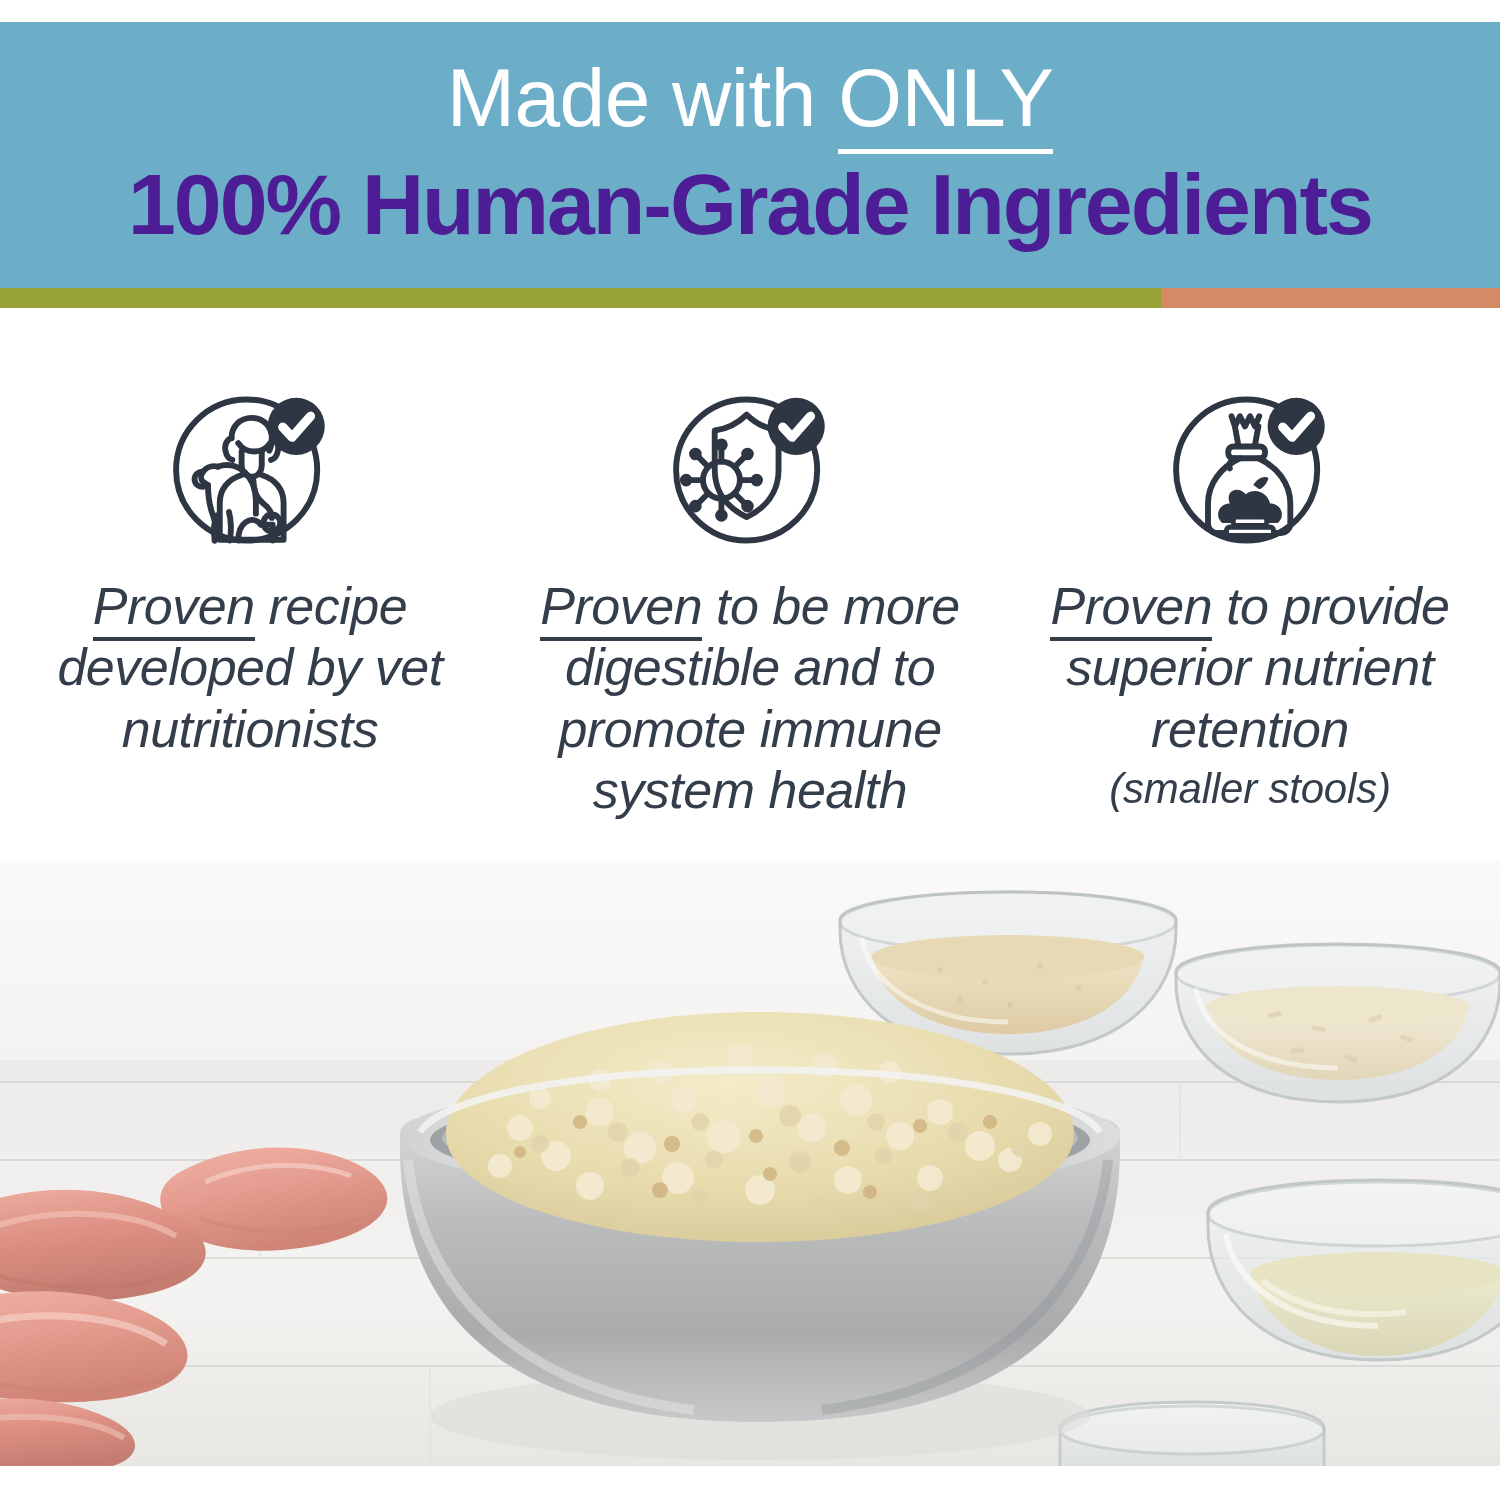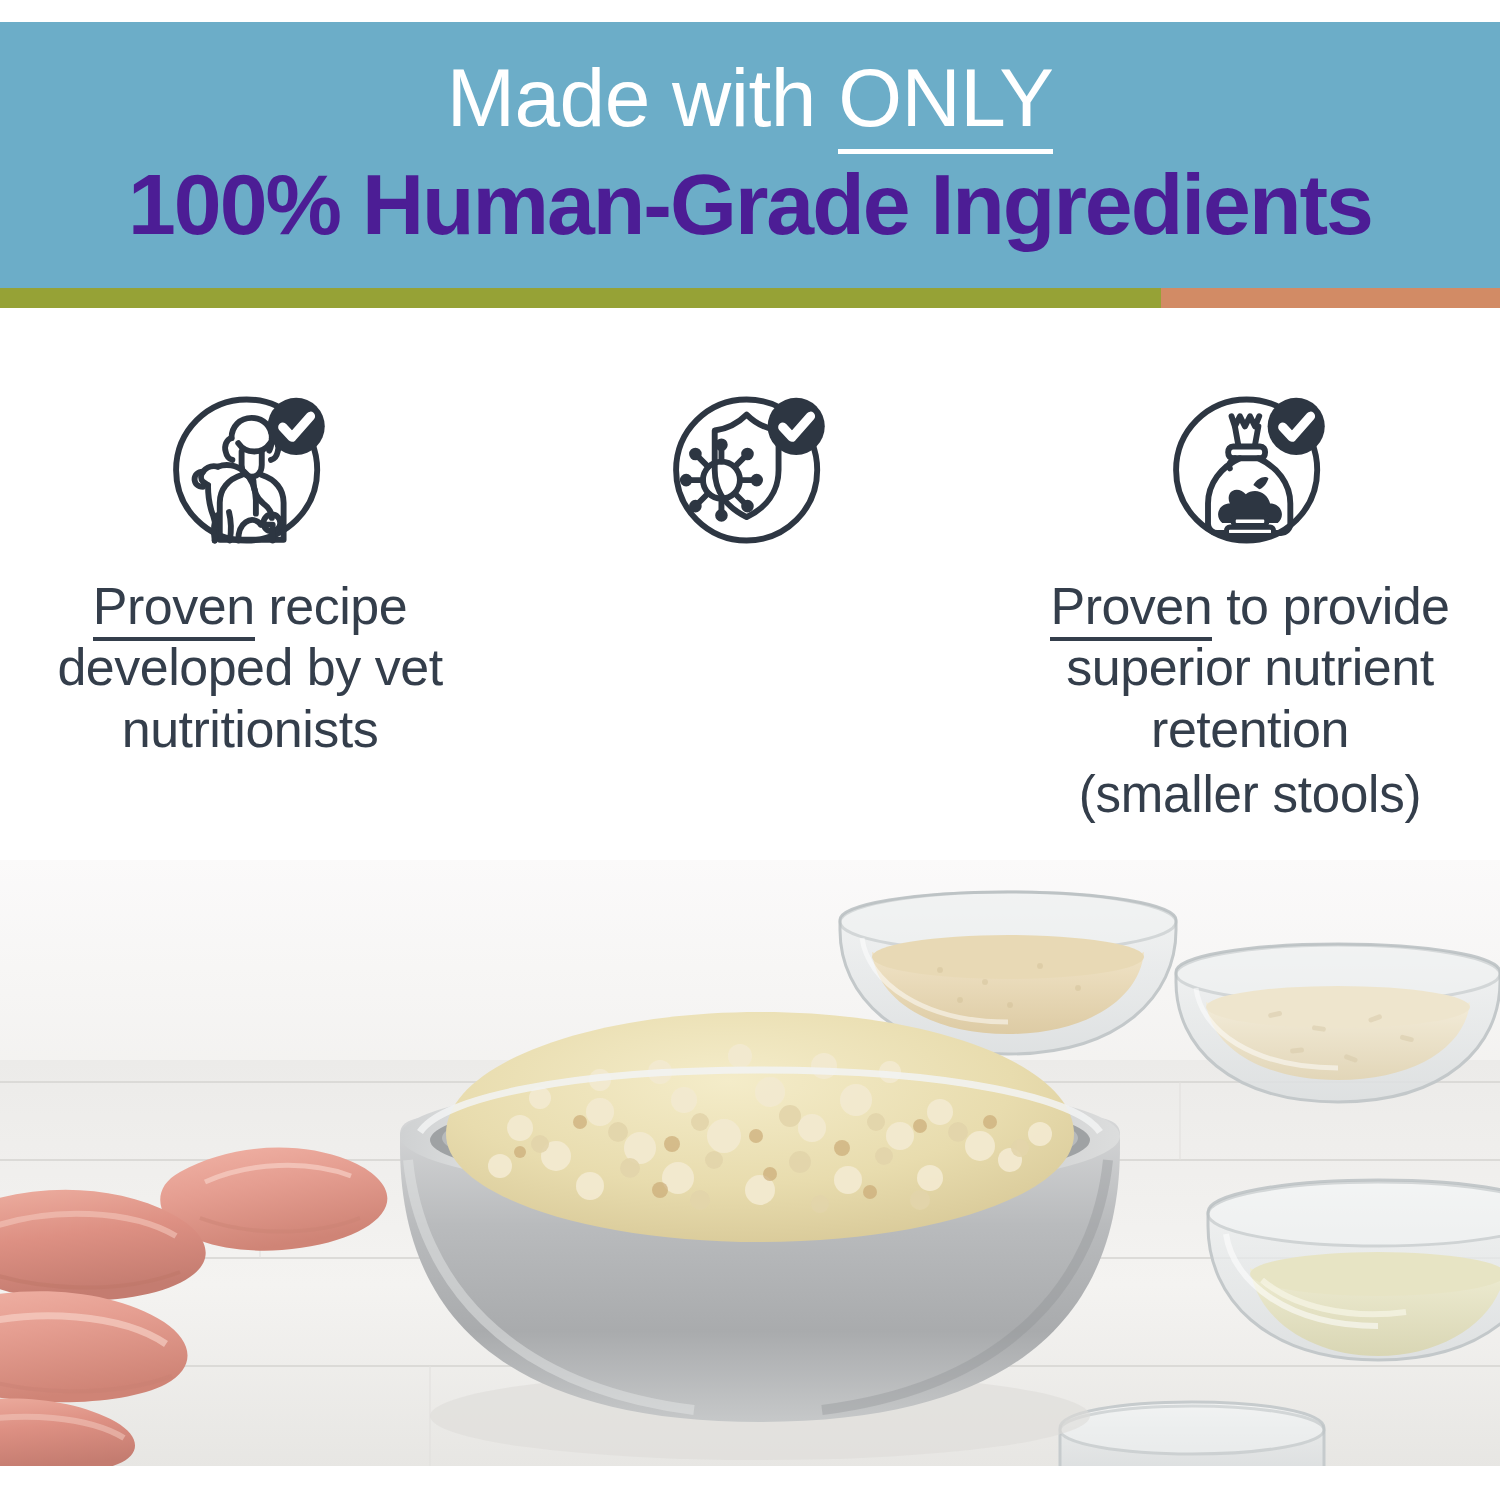--- a/index.html
+++ b/index.html
@@ -107,28 +107,29 @@
   }
   .feature-text {
     margin-top: 22px;
     text-align: center;
     color: #343e4b;
     font-size: 52px;
     line-height: 1.18;
     font-weight: 400;
     letter-spacing: -0.5px;
     max-width: 430px;
+    font-style: italic;
   }
   .feature-text .u {
     border-bottom: 4px solid #343e4b;
     padding-bottom: 2px;
   }
   .feature-sub {
     display: block;
-    font-size: 51px;
+    font-size: 42px;
     line-height: 1.2;
     margin-top: 4px;
     letter-spacing: -0.2px;
   }
 
   
   .photo {
     position: absolute;
     top: 860px; left: 0;
     width: 1500px;
@@ -226,20 +227,21 @@
             <path d="M82 96l11-11"></path>
               <circle cx="97" cy="81" r="4" fill="#2d3642"></circle>
           </g>
         </g>
 
         <g>
           <circle cx="155" cy="48" r="34" fill="#2d3642"></circle>
           <path d="M139 49l11 12 22-25" fill="none" stroke="#ffffff" stroke-width="11" stroke-linecap="round" stroke-linejoin="round"></path>
         </g>
       </svg>
+      <div class="feature-text"><span class="u">Proven</span><span> to be more digestible and to promote immune system health</span></div>
     </div>
 
     <div class="feature-col">
       <svg class="feature-icon" viewBox="0 0 200 200">
         <g fill="none" stroke="#2d3642" stroke-width="7" stroke-linecap="round" stroke-linejoin="round">
           <circle cx="96" cy="100" r="84"></circle>
 
           <path d="M78 36l4 12 6-12 6 12 6-12 6 12 5-12"></path>
           <path d="M82 48l4 22M110 48l-4 22"></path>
 

